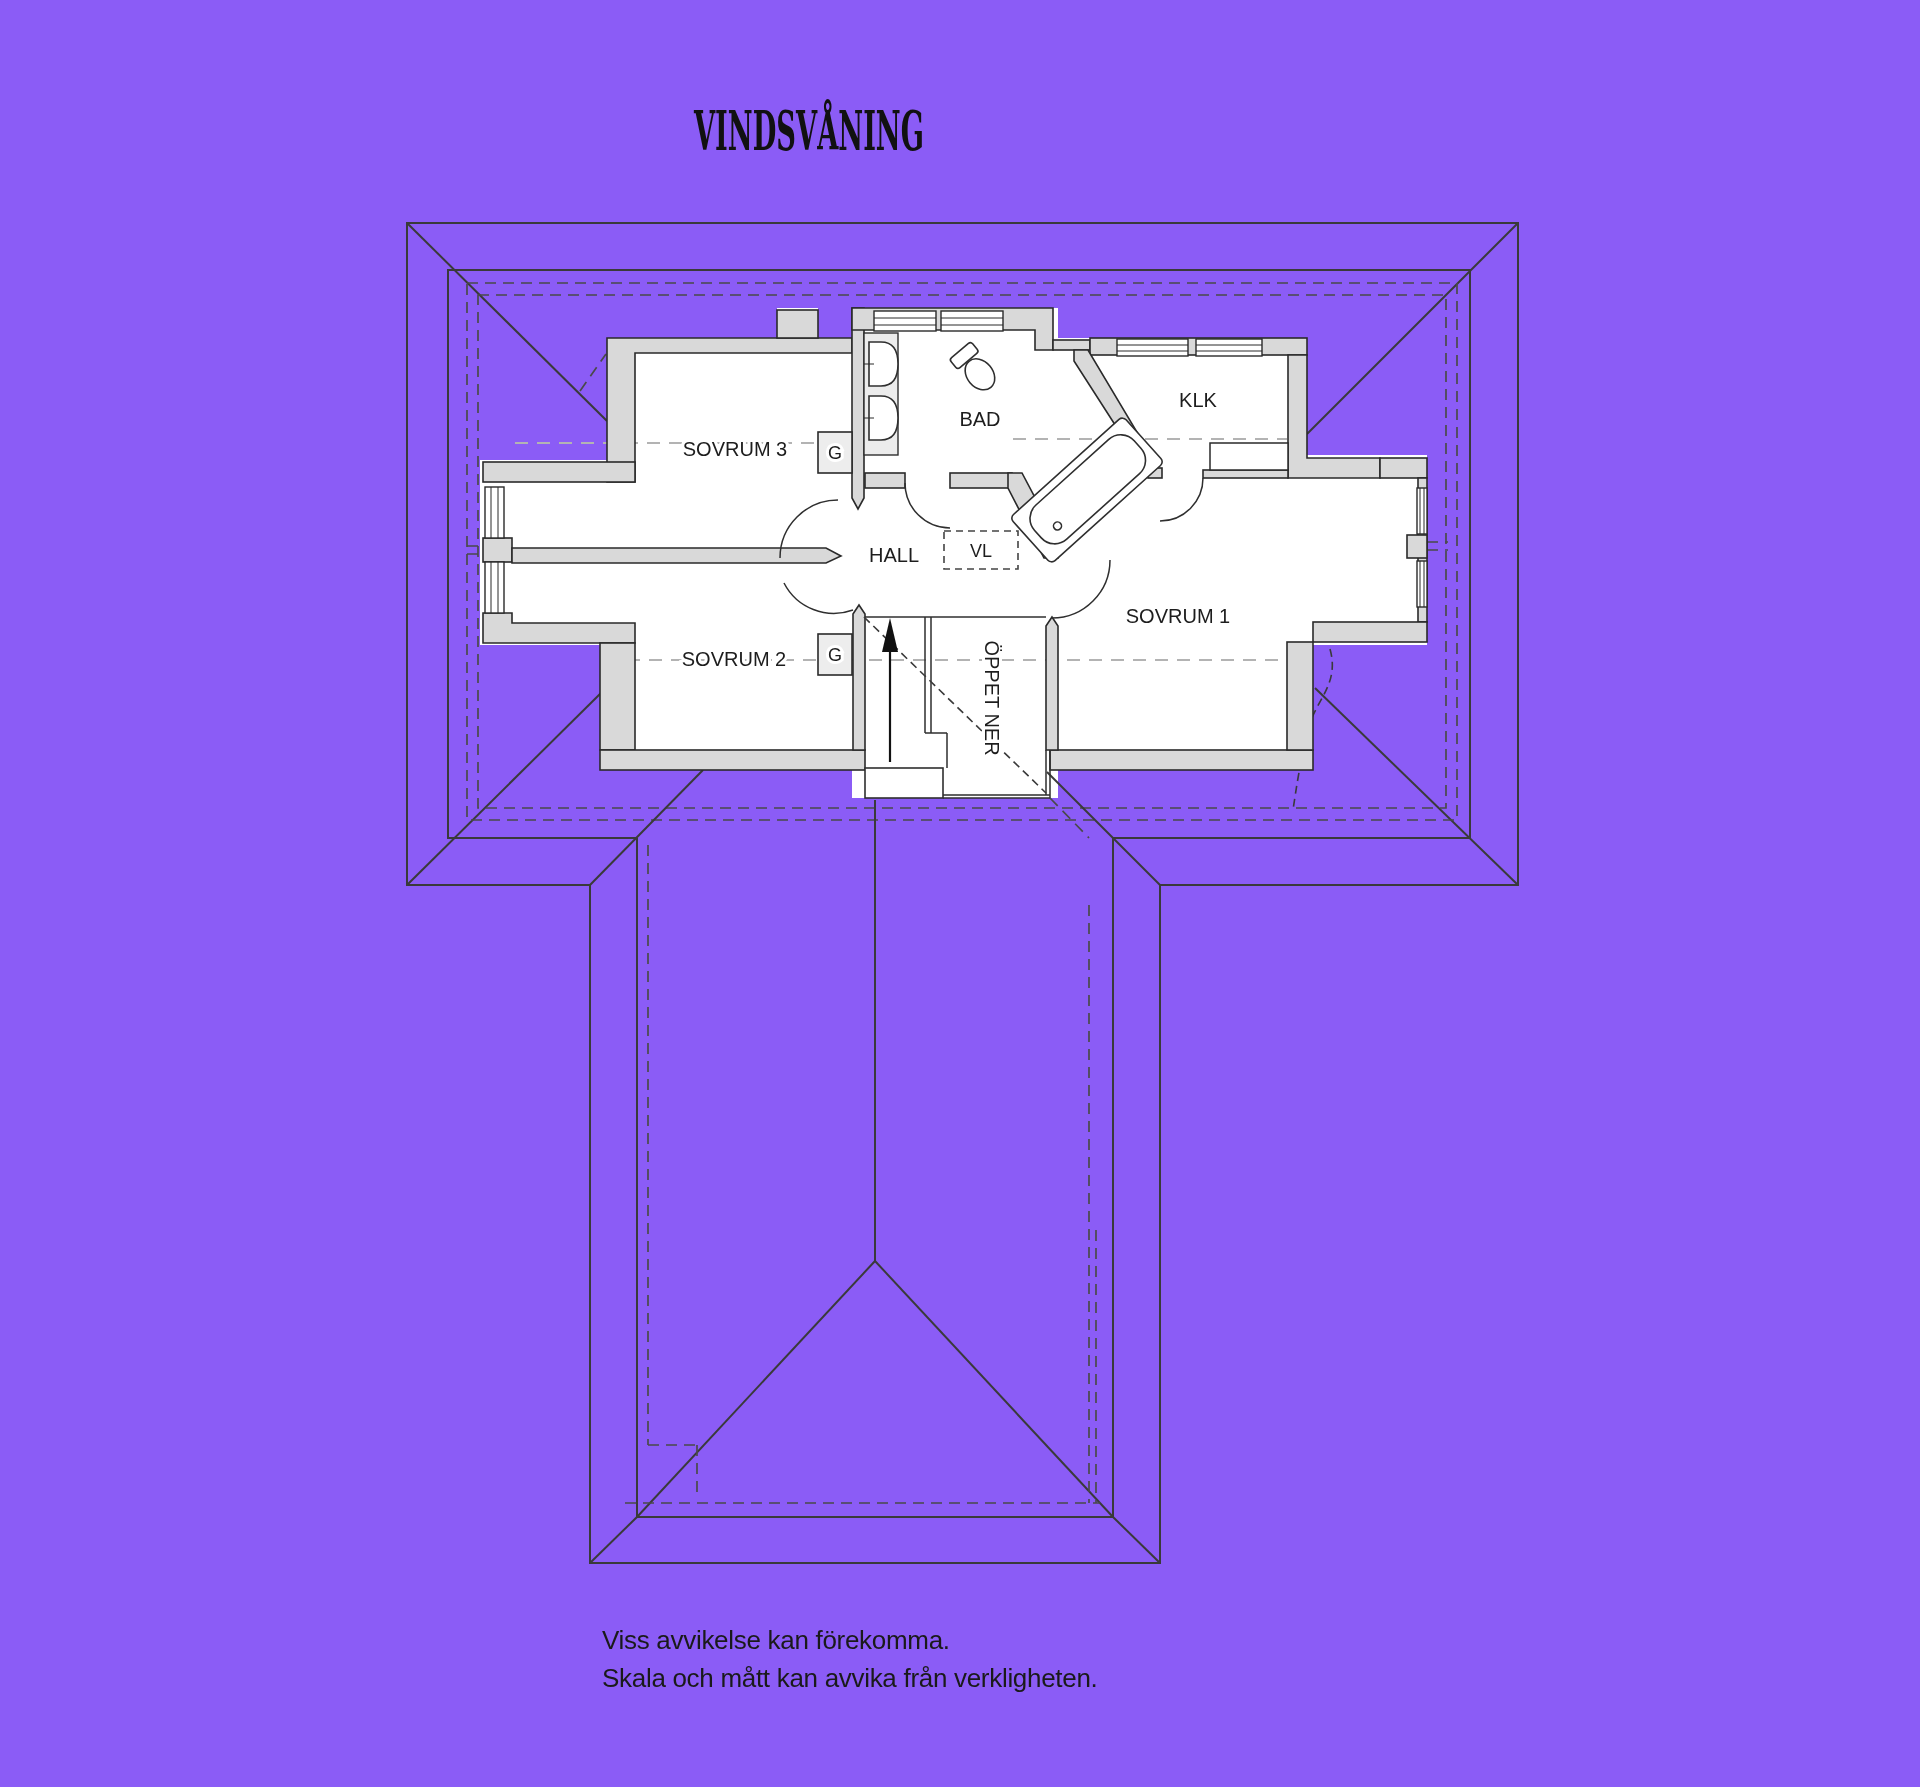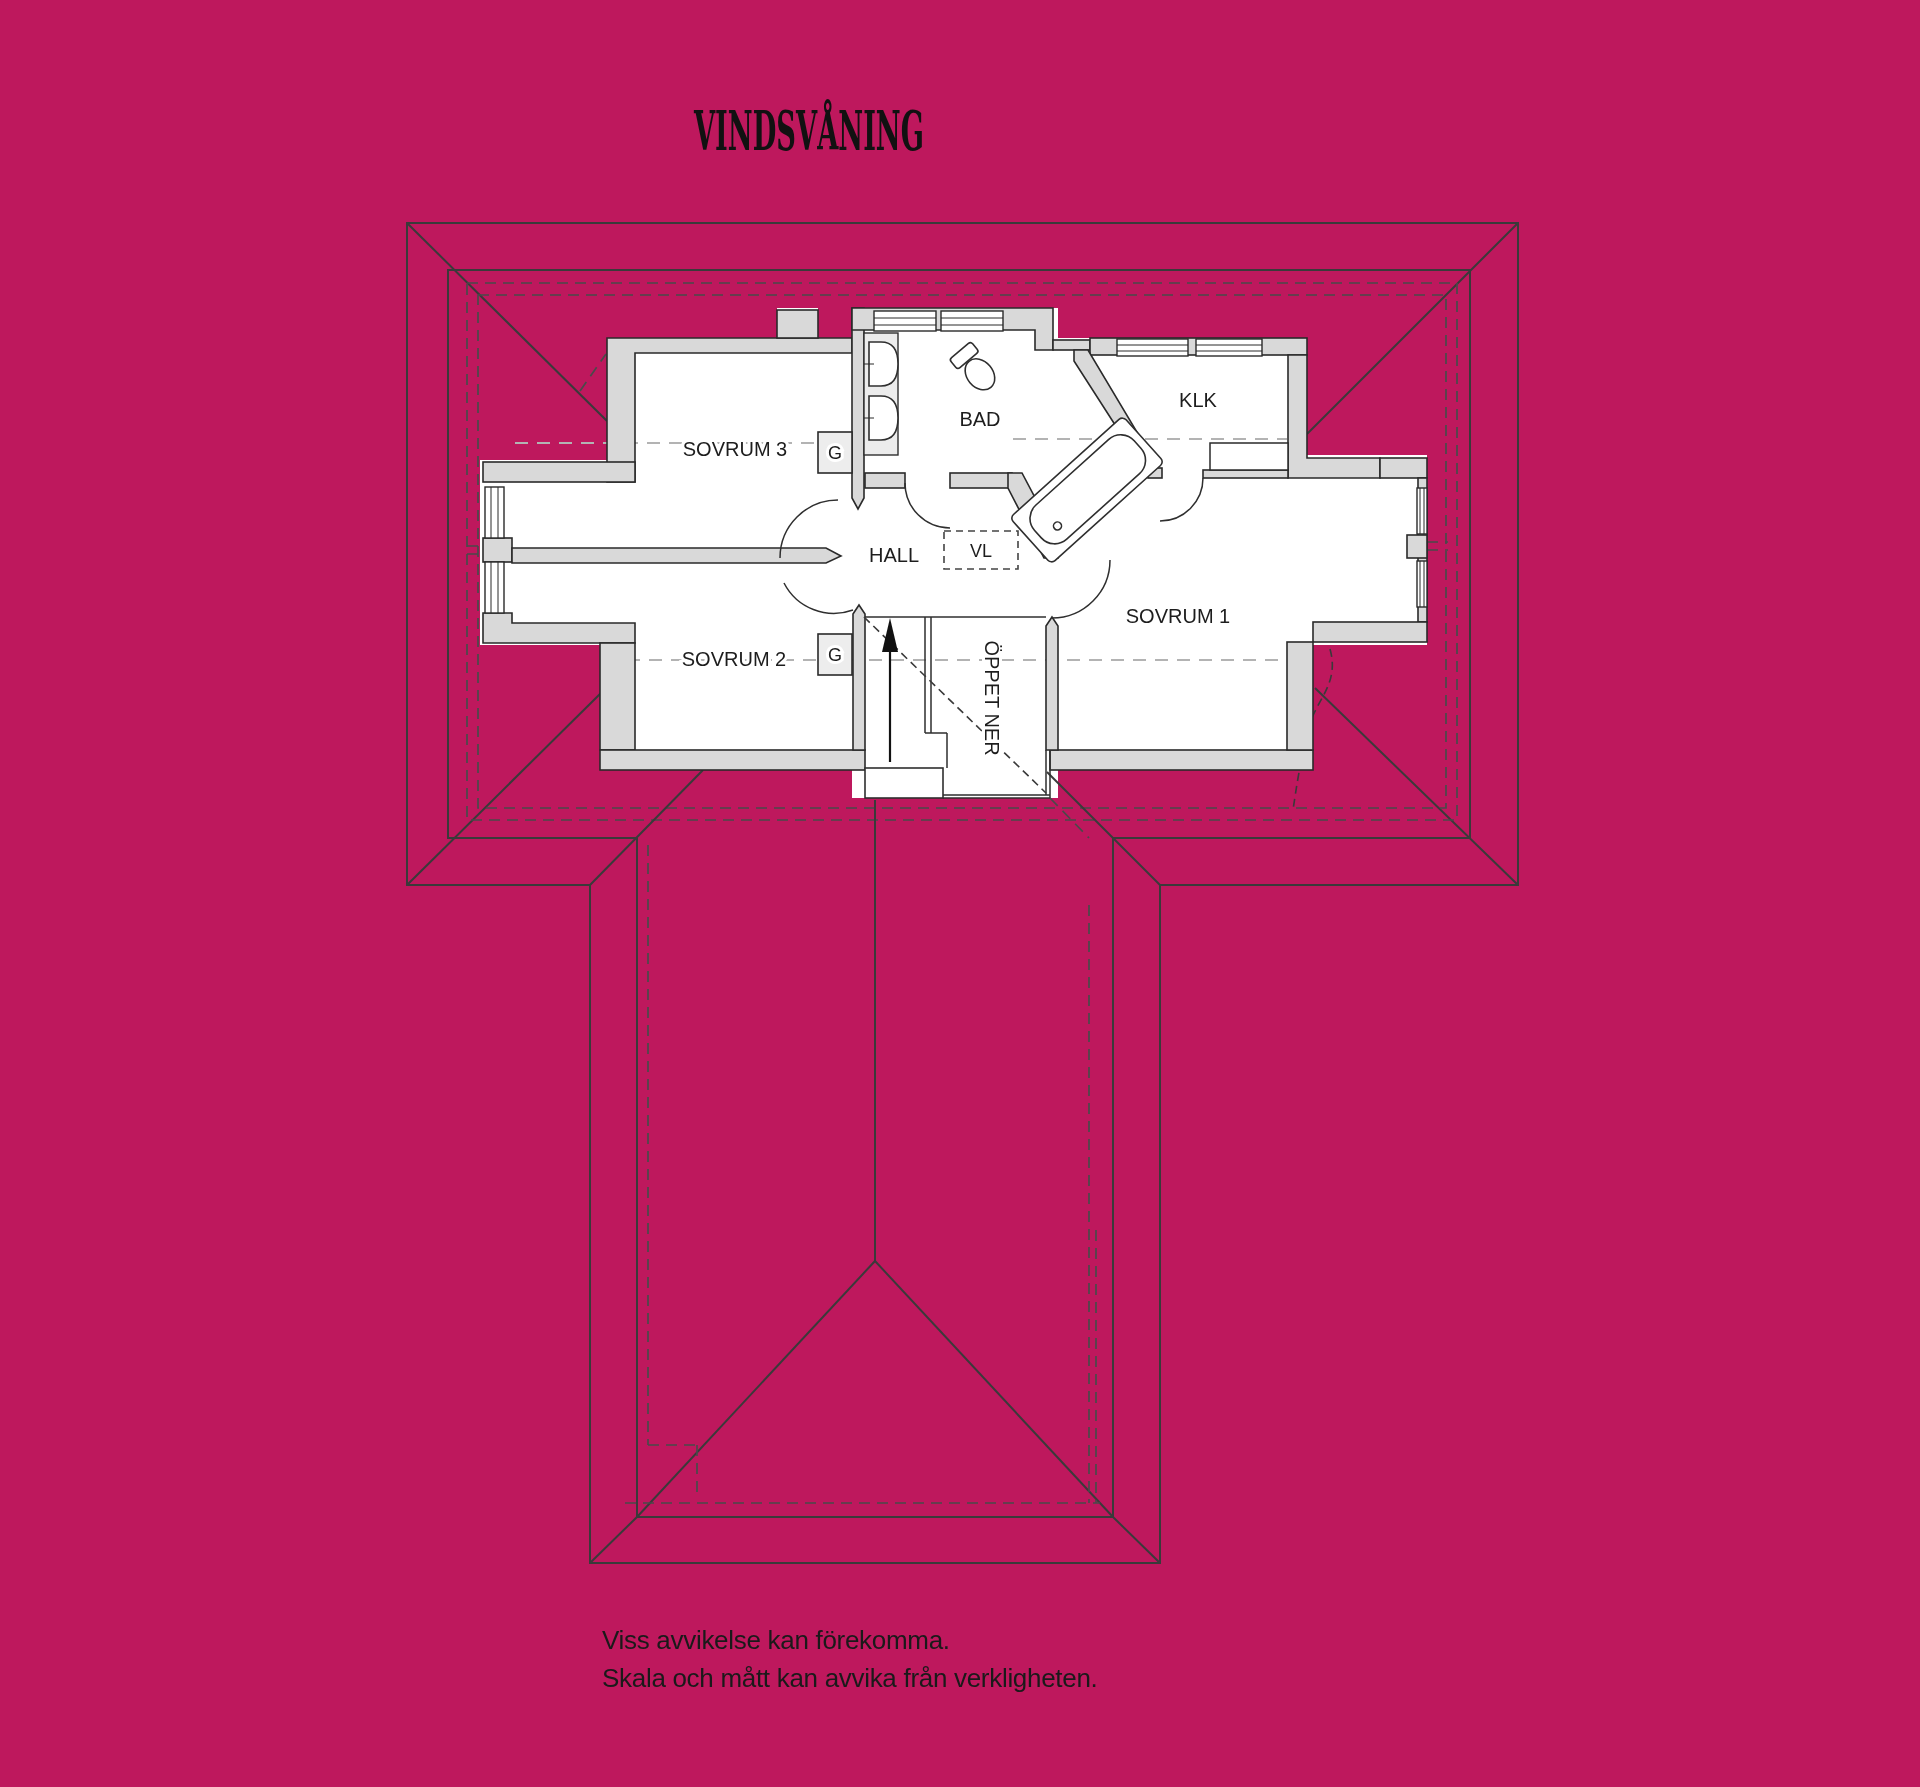--- a/index.html
+++ b/index.html
@@ -1,16 +1,16 @@
 <!DOCTYPE html>
 <html><head>
 <meta charset="utf-8">
 <style>
   html,body{margin:0;padding:0;background:#ffffff;}
-  .page{position:relative;width:1920px;height:1787px;background:#be185d;overflow:hidden;
+  .page{position:relative;width:1920px;height:1787px;background:#8b5cf6;overflow:hidden;
         font-family:"Liberation Sans",sans-serif;}
   svg{position:absolute;left:0;top:0;}
   .roofline{stroke:#3a3a3a;stroke-width:2;fill:none;}
   .dashdark{stroke:#4a4a4a;stroke-width:1.7;fill:none;stroke-dasharray:11 7;}
   .dashmid{stroke:#3a3a3a;stroke-width:1.6;fill:none;stroke-dasharray:8 5;}
   .dashlight{stroke:#b3b3b3;stroke-width:2;fill:none;stroke-dasharray:13 9;}
   .wall{fill:#d9d9d9;stroke:#2a2a2a;stroke-width:1.6;}
   .whiteout{fill:#ffffff;stroke:none;}
   .win{fill:#ffffff;stroke:#2a2a2a;stroke-width:1.4;}
   .winline{stroke:#2a2a2a;stroke-width:1;fill:none;}

